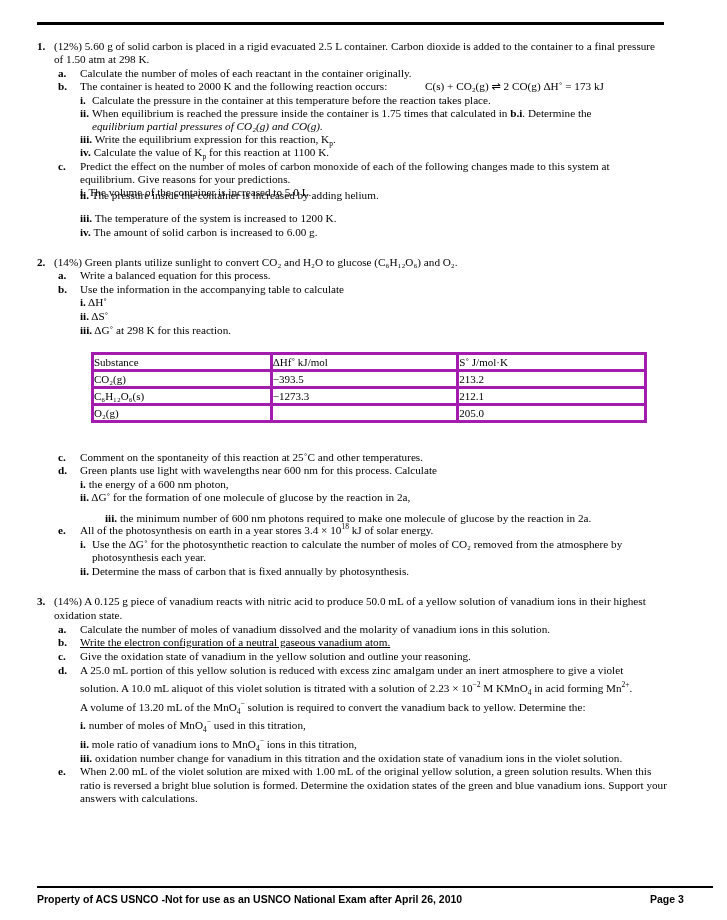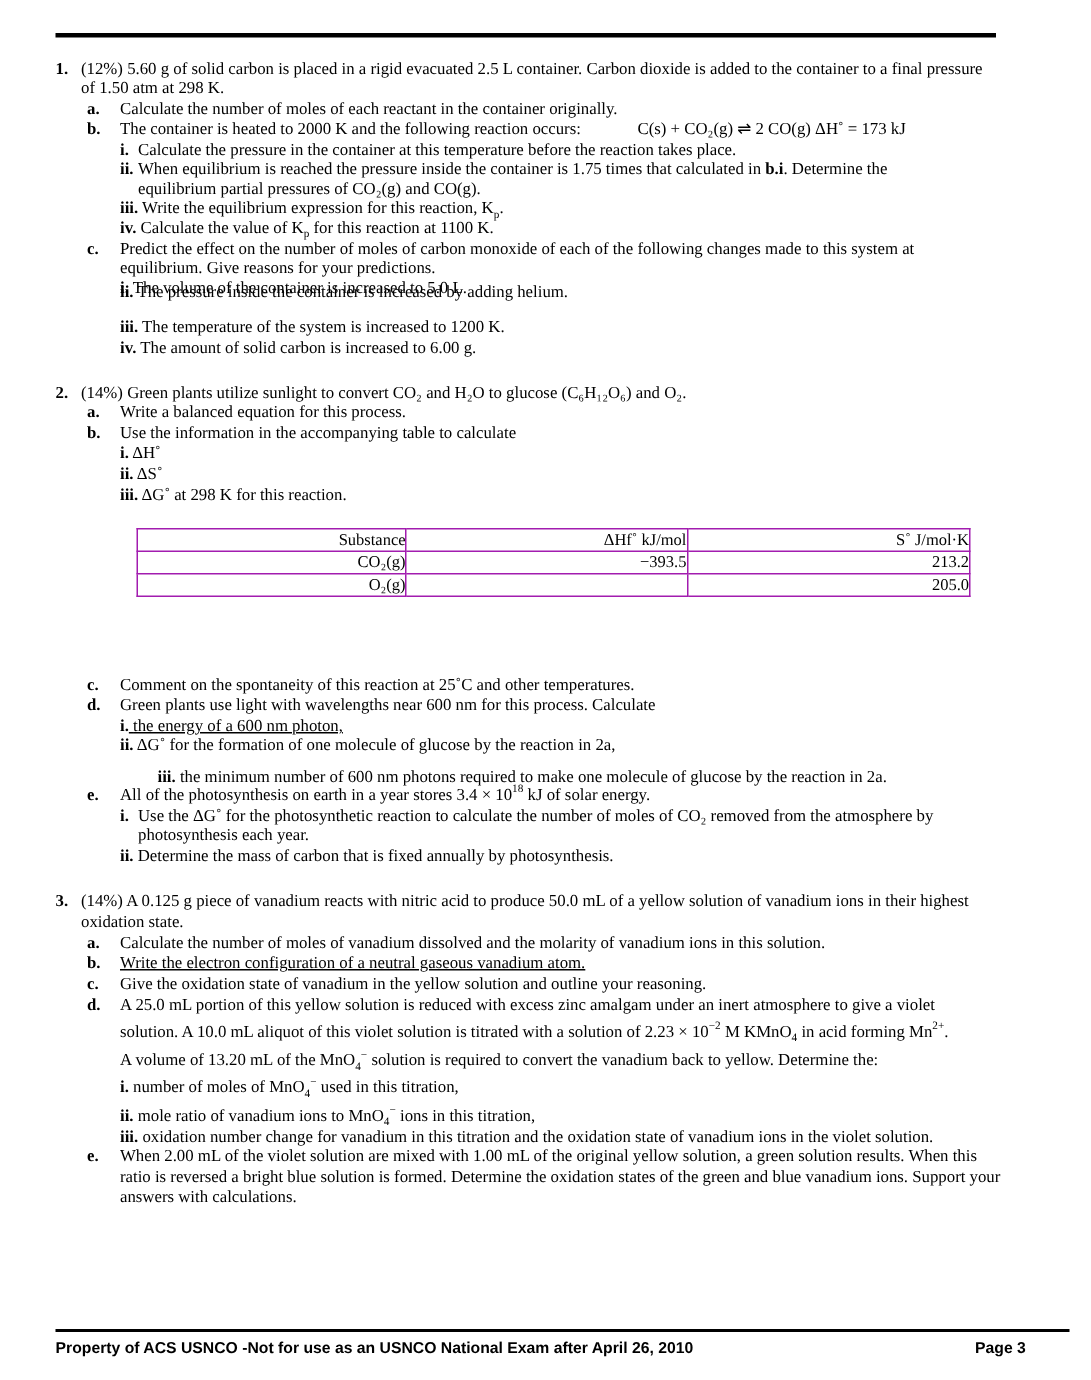--- a/index.html
+++ b/index.html
@@ -4,21 +4,21 @@
 <style>
   html, body { margin: 0; padding: 0; background: #ffffff; }
   body { width: 727px; height: 920px; position: relative; overflow: hidden;
          font-family: "Liberation Serif", serif; color: #000; font-size: 11.2px; }
   .top-rule { position: absolute; left: 37px; top: 22px; width: 627px; height: 3px; background: #000; }
   .line { position: absolute; white-space: nowrap; line-height: 13px; }
   .qnum { font-weight: bold; }
   .lbl { font-weight: bold; display: inline-block; }
   sub, sup { font-size: 7.5px; line-height: 0; }
   .table { position: absolute; left: 91px; top: 352px; width: 556px; border-collapse: collapse; font-size: 11px; }
-  .table td { border: 1px solid #a21caf; padding: 0; height: 14px; line-height: 14px; text-align: right; }
+  .table td { border: 3px solid #a21caf; padding: 0; height: 14px; line-height: 14px; text-align: left; }
   .table td.c1 { width: 158px; padding-left: 0; }
   .table td.c2 { width: 165px; }
   .table td.c3 { width: 166px; }
   .footer-rule { position: absolute; left: 37px; top: 886px; width: 676px; height: 2px; background: #000; }
   .footer { position: absolute; top: 893px; font-family: "Liberation Sans", sans-serif; font-weight: bold; font-size: 10.5px; }
   .footer-left { left: 37px; }
   .footer-right { left: 650px; }
 </style>
 </head>
 <body>
@@ -44,21 +44,21 @@
   </div>
 
   <div class="line" style="left:80px;top:94px;">
     <span class="lbl">i.</span>
     <span style="position:absolute;left:12px;">Calculate the pressure in the container at this temperature before the reaction takes place.</span>
   </div>
   <div class="line" style="left:80px;top:107px;">
     <span class="lbl">ii.</span>
     <span style="position:absolute;left:12px;"><span>When equilibrium is reached the pressure inside the container is 1.75 times that calculated in</span> <b>b.i</b><span>. Determine the</span></span>
   </div>
-  <div class="line" style="left:92px;top:120px;">equilibrium partial pressures of CO₂(g) and CO(g).</div>
+  <div class="line" style="left:92px;top:120px;font-style:italic;">equilibrium partial pressures of CO₂(g) and CO(g).</div>
   <div class="line" style="left:80px;top:133px;">
     <span class="lbl">iii.</span>
     <span>Write the equilibrium expression for this reaction, K</span><sub>p</sub><span>.</span>
   </div>
   <div class="line" style="left:80px;top:146px;">
     <span class="lbl">iv.</span>
     <span>Calculate the value of K</span><sub>p</sub><span> for this reaction at 1100 K.</span>
   </div>
 
   <div class="line" style="left:58px;top:160px;">
@@ -95,36 +95,41 @@
       <td class="c1">Substance</td>
       <td class="c2">ΔHf˚  kJ/mol</td>
       <td class="c3">S˚  J/mol·K</td>
     </tr>
     <tr>
       <td class="c1">CO₂(g)</td>
       <td class="c2">−393.5</td>
       <td class="c3">213.2</td>
     </tr>
     <tr>
+      <td class="c1">C₆H₁₂O₆(s)</td>
+      <td class="c2">−1273.3</td>
+      <td class="c3">212.1</td>
+    </tr>
+    <tr>
       <td class="c1">O₂(g)</td>
       <td class="c2"></td>
       <td class="c3">205.0</td>
     </tr>
   </tbody>
     </table>
 
   <div class="line" style="left:58px;top:451px;">
     <span class="lbl">c.</span>
     <span style="position:absolute;left:22px;">Comment on the spontaneity of this reaction at 25˚C and other temperatures.</span>
   </div>
   <div class="line" style="left:58px;top:464px;">
     <span class="lbl">d.</span>
     <span style="position:absolute;left:22px;text-align:center;">Green plants use light with wavelengths near 600 nm for this process. Calculate</span>
   </div>
-  <div class="line" style="left:80px;top:478px;text-decoration:underline;"><span class="lbl">i.</span> <span>the energy of a 600 nm photon,</span></div>
+  <div class="line" style="left:80px;top:478px;"><span class="lbl">i.</span> <span>the energy of a 600 nm photon,</span></div>
   <div class="line" style="left:80px;top:491px;"><span class="lbl">ii.</span> <span>ΔG˚ for the formation of one molecule of glucose by the reaction in 2a,</span></div>
   <div class="line" style="left:80px;top:512px;padding-left:25px;"><span class="lbl">iii.</span> <span>the minimum number of 600 nm photons required to make one molecule of glucose by the reaction in 2a.</span></div>
 
   <div class="line" style="left:58px;top:524px;">
     <span class="lbl">e.</span>
     <span style="position:absolute;left:22px;"><span>All of the photosynthesis on earth in a year stores 3.4 × 10</span><sup>18</sup><span> kJ of solar energy.</span></span>
   </div>
   <div class="line" style="left:80px;top:538px;">
     <span class="lbl">i.</span>
     <span style="position:absolute;left:12px;">Use the ΔG˚ for the photosynthetic reaction to calculate the number of moles of CO₂ removed from the atmosphere by</span>

